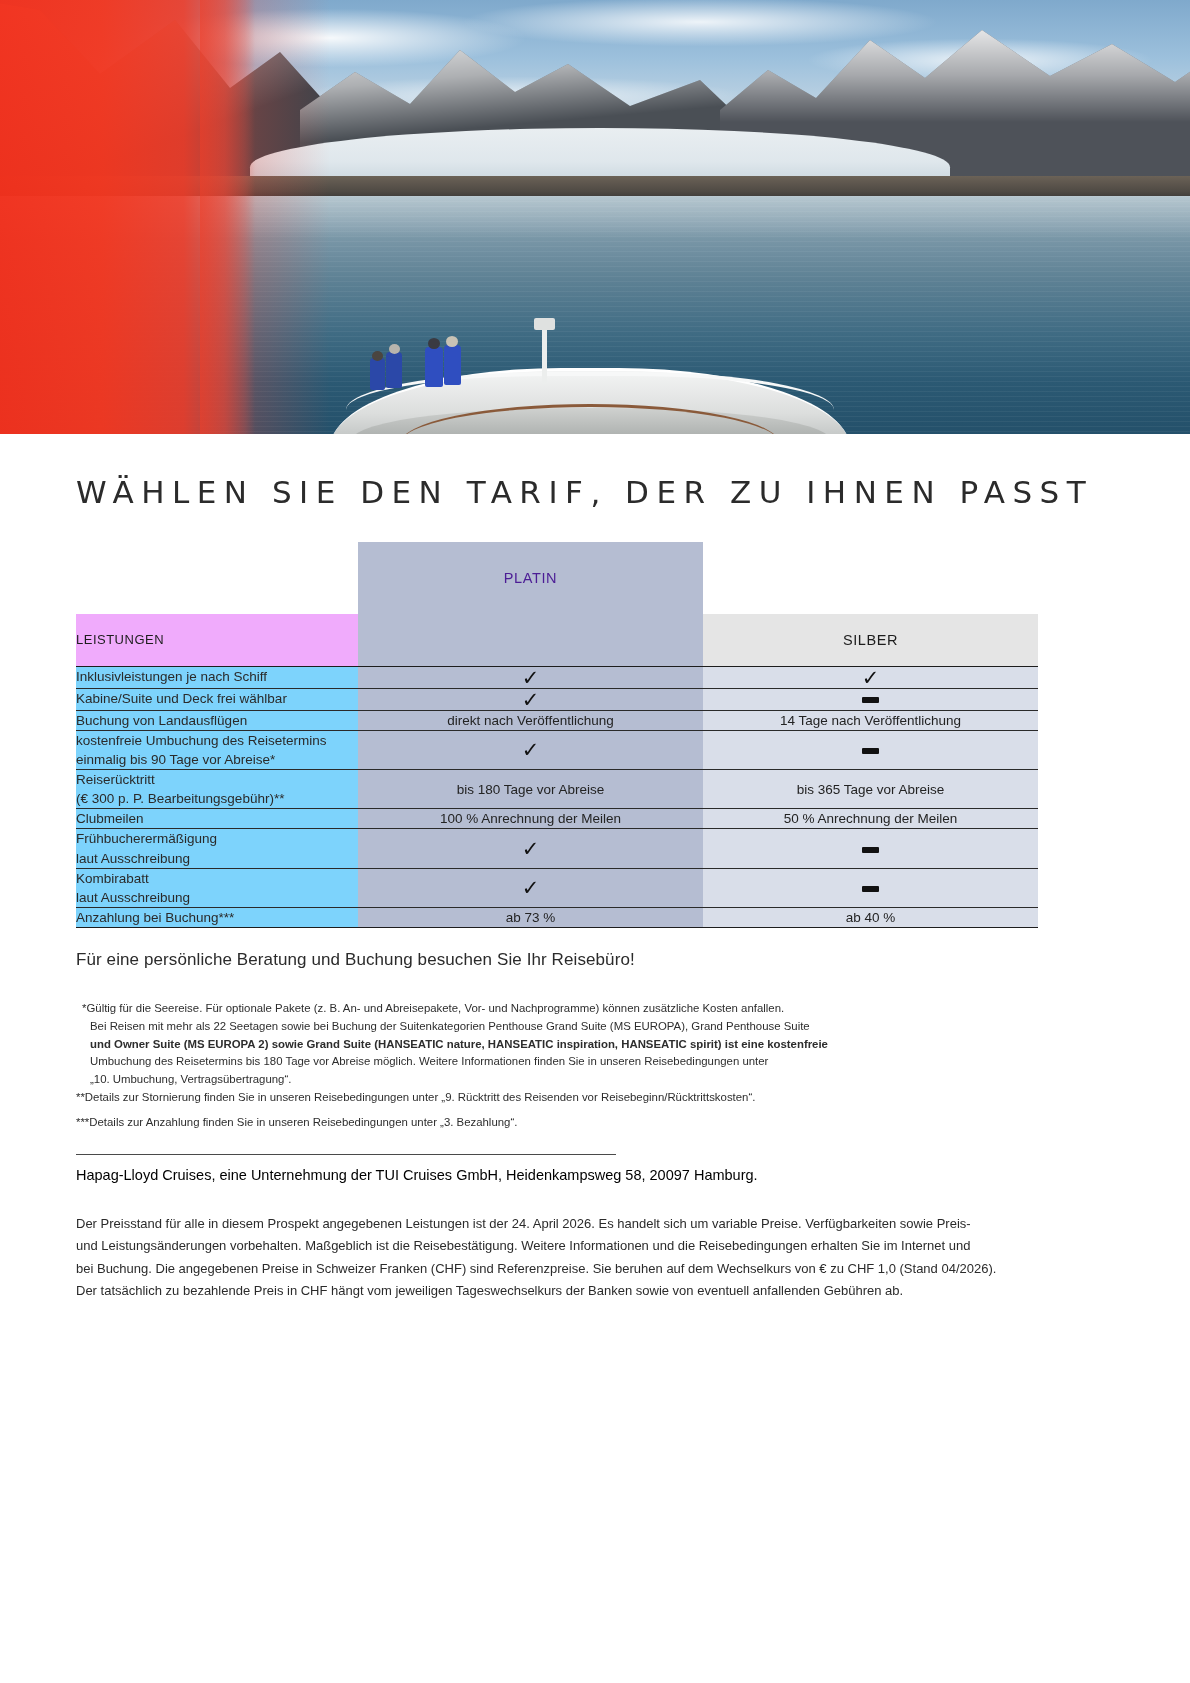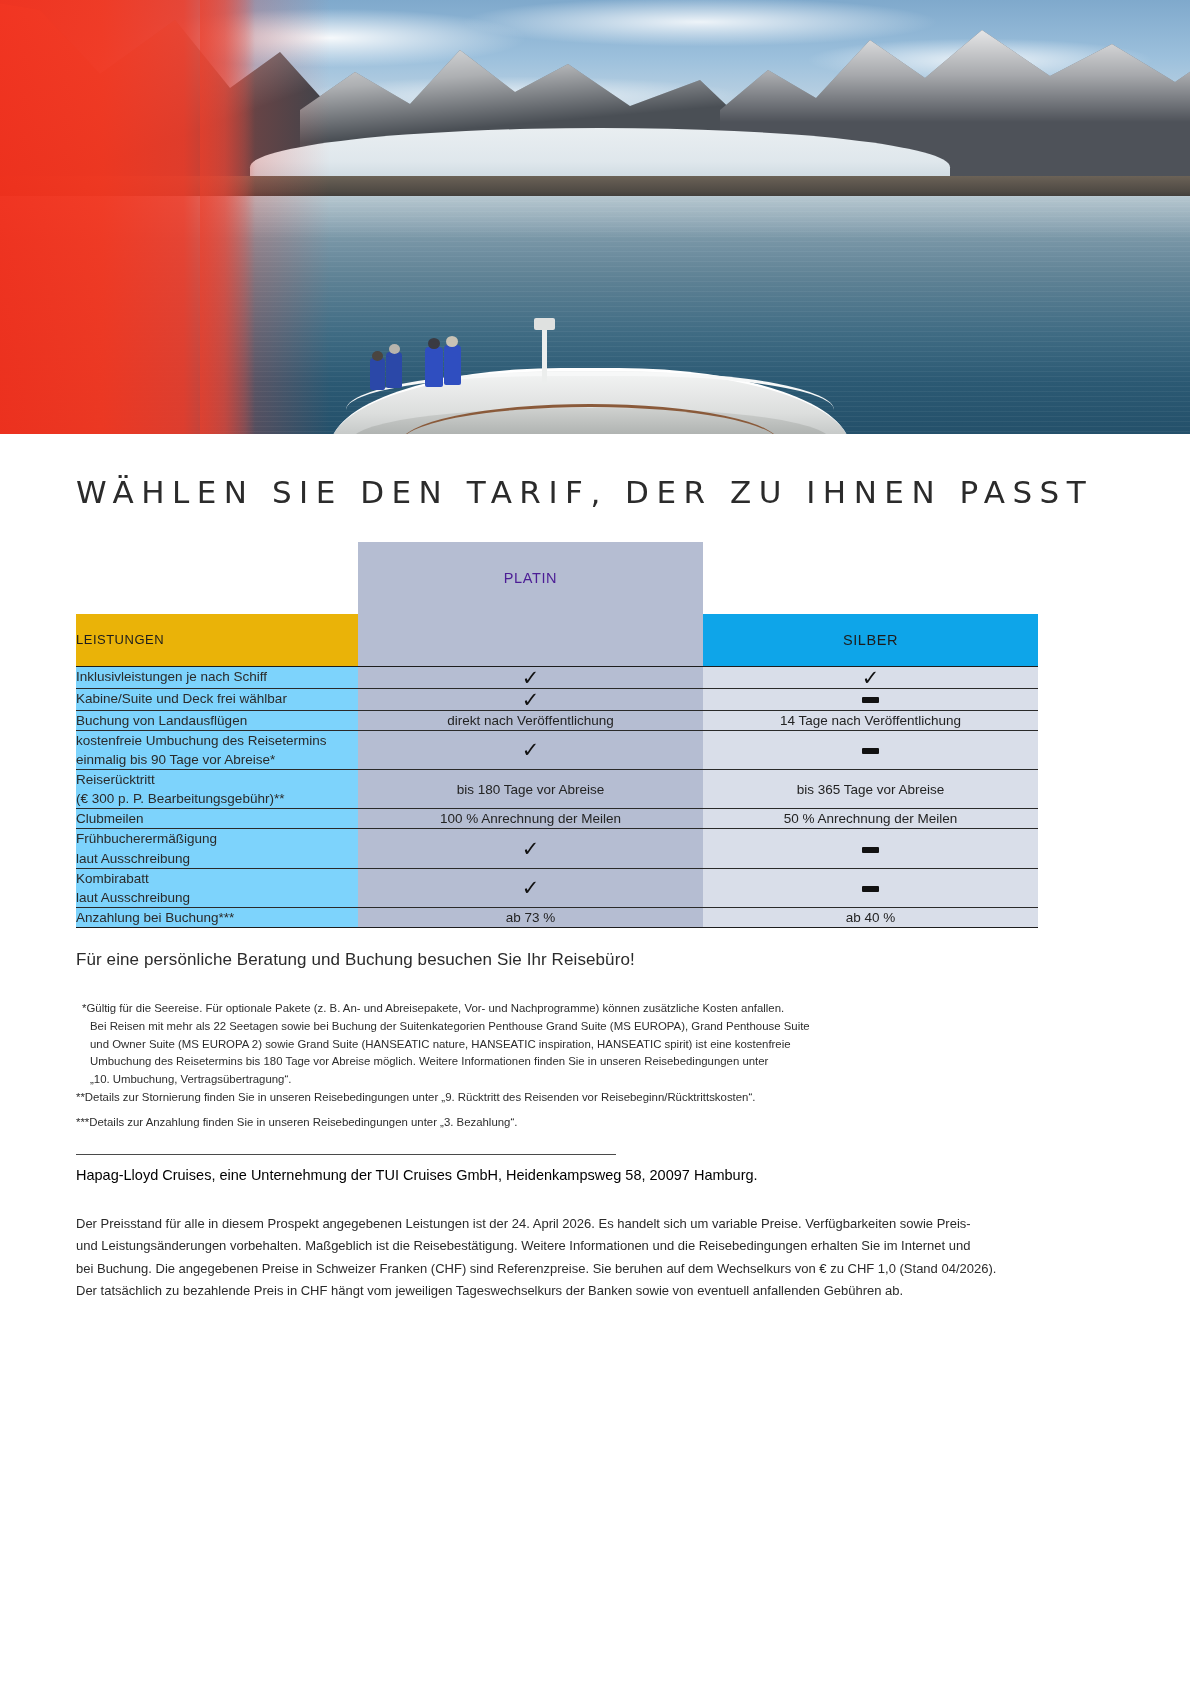--- a/index.html
+++ b/index.html
@@ -179,26 +179,26 @@
     color: #4c1d95;
     vertical-align: middle;
     height: 70px;
   }
   .hd-silber {
     background: #ffffff;
     text-align: center;
   }
   .hd-row2 th { height: 52px; border-bottom: 1.5px solid #1d1d1d; }
   .hd-leistungen {
-    background:#eab308; text-align:left; font-size: 13px; font-weight:700;
+    background:#f0abfc; text-align:left; font-size: 13px; font-weight:700;
     letter-spacing:.5px; padding-left: 8px; color:#1d1d1d;
   }
   .hd-platin-2 { background:#b5bdd2; }
   .hd-silber-2 {
-    background:#0ea5e9; text-align:center; font-size:14.5px; font-weight:700;
+    background:#e5e5e5; text-align:center; font-size:14.5px; font-weight:700;
     letter-spacing:.6px; color:#1d1d1d;
   }
 
   tbody tr td { border-bottom: 1px solid #2a2a2a; }
   tbody tr:last-child td { border-bottom: 1.5px solid #1d1d1d; }
   td.feature {
     background:#7dd3fc; padding: 14px 12px 14px 8px;
     font-size: 13.5px; line-height: 1.42; color:#2a2a2a;
   }
   td.col-platin { background:#b5bdd2; text-align:center; font-size:13.5px; color:#232323; }
@@ -361,21 +361,21 @@
           </tbody>
       </table>
     </div>
 
     <div class="cta">Für eine persönliche Beratung und Buchung besuchen Sie Ihr Reisebüro!</div>
 
     <div class="footnotes">
       <div class="fn fn-lines" id="fn-one">
           <div style="padding-left: 6px;">*Gültig für die Seereise. Für optionale Pakete (z. B. An- und Abreisepakete, Vor- und Nachprogramme) können zusätzliche Kosten anfallen.</div>
           <div style="padding-left: 14px;">Bei Reisen mit mehr als 22 Seetagen sowie bei Buchung der Suitenkategorien Penthouse Grand Suite (MS EUROPA), Grand Penthouse Suite</div>
-          <div style="padding-left: 14px;">und Owner Suite (MS EUROPA 2) sowie Grand Suite (HANSEATIC nature, HANSEATIC inspiration, HANSEATIC spirit) ist eine kostenfreie</div>
+          <div style="padding-left: 14px; font-weight: bold;">und Owner Suite (MS EUROPA 2) sowie Grand Suite (HANSEATIC nature, HANSEATIC inspiration, HANSEATIC spirit) ist eine kostenfreie</div>
           <div style="padding-left: 14px;">Umbuchung des Reisetermins bis 180 Tage vor Abreise möglich. Weitere Informationen finden Sie in unseren Reisebedingungen unter</div>
           <div style="padding-left: 14px;">„10. Umbuchung, Vertragsübertragung“.</div>
         </div>
       <div class="fn indent2">**Details zur Stornierung finden Sie in unseren Reisebedingungen unter „9. Rücktritt des Reisenden vor Reisebeginn/Rücktrittskosten“.</div>
       <div class="fn indent3">***Details zur Anzahlung finden Sie in unseren Reisebedingungen unter „3. Bezahlung“.</div>
     </div>
 
     <div class="rule"></div>
 
     <div class="imprint">Hapag-Lloyd Cruises, eine Unternehmung der TUI Cruises GmbH, Heidenkampsweg 58, 20097 Hamburg.</div>

